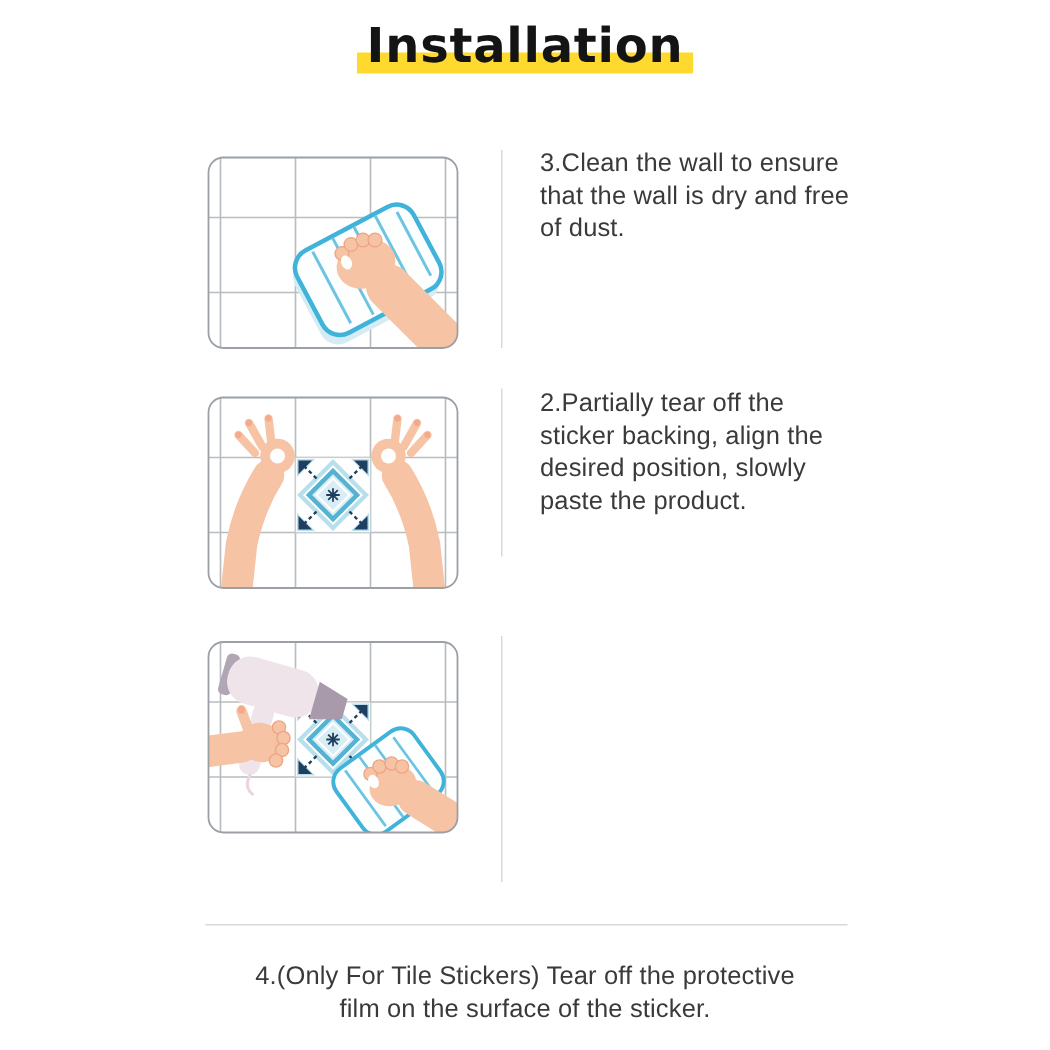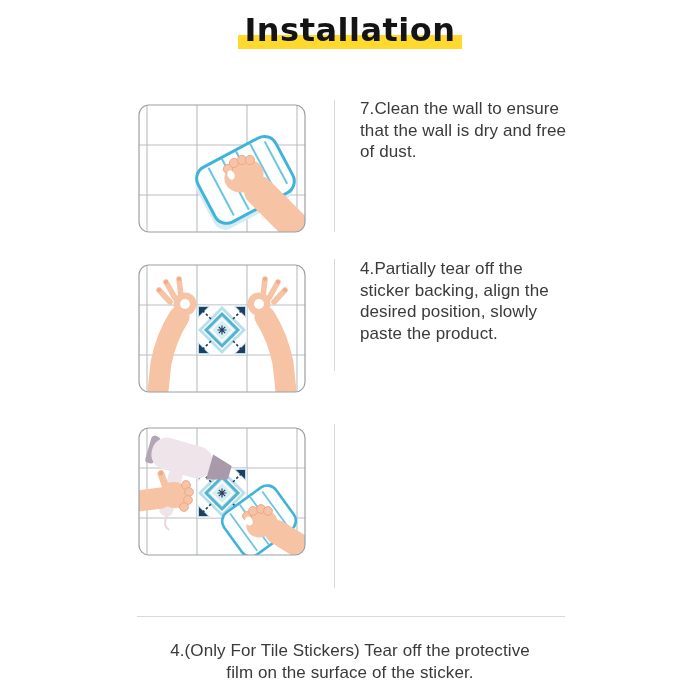--- a/index.html
+++ b/index.html
@@ -89,21 +89,21 @@
               <circle cx="97" cy="60" r="4.6"></circle>
             <circle cx="105" cy="57" r="4.6"></circle>
               <circle cx="113" cy="57" r="4.6"></circle>
           </g>
           <ellipse cx="94" cy="72" rx="3.5" ry="4.8" fill="#fdffff" transform="rotate(-22 94 72)"></ellipse>
         </g>
       </g>
       <rect x="2" y="2" width="166" height="127" rx="10" fill="none" stroke="#9aa0a6" stroke-width="1.2"></rect>
     </svg>
     <div class="vdiv"></div>
-    <div class="step-text">7.Clean the wall to ensure
+    <div class="step-text">3.Clean the wall to ensure
 that the wall is dry and free
 of dust.</div>
   </div>
 
   <div class="step-row row2">
     <svg class="illus" viewBox="0 0 170 131">
       <defs>
           <clipPath id="clipB">
             <rect x="2" y="2" width="166" height="127" rx="10"></rect>
           </clipPath>
@@ -178,21 +178,21 @@
               <circle cx="141" cy="19" r="2.1"></circle>
               <circle cx="148" cy="27" r="2.1"></circle>
           </g>
           <circle cx="122" cy="41" r="11.5" fill="#f7c3a5"></circle>
           <circle cx="122" cy="41" r="5" fill="#ffffff"></circle>
         </g>
       </g>
       <rect x="2" y="2" width="166" height="127" rx="10" fill="none" stroke="#9aa0a6" stroke-width="1.2"></rect>
     </svg>
     <div class="vdiv"></div>
-    <div class="step-text">4.Partially tear off the
+    <div class="step-text">2.Partially tear off the
 sticker backing, align the
 desired position, slowly
 paste the product.</div>
   </div>
 
   <div class="step-row row3">
     <svg class="illus" viewBox="0 0 170 131">
       <defs>
           <clipPath id="clipC">
             <rect x="2" y="2" width="166" height="127" rx="10"></rect>

